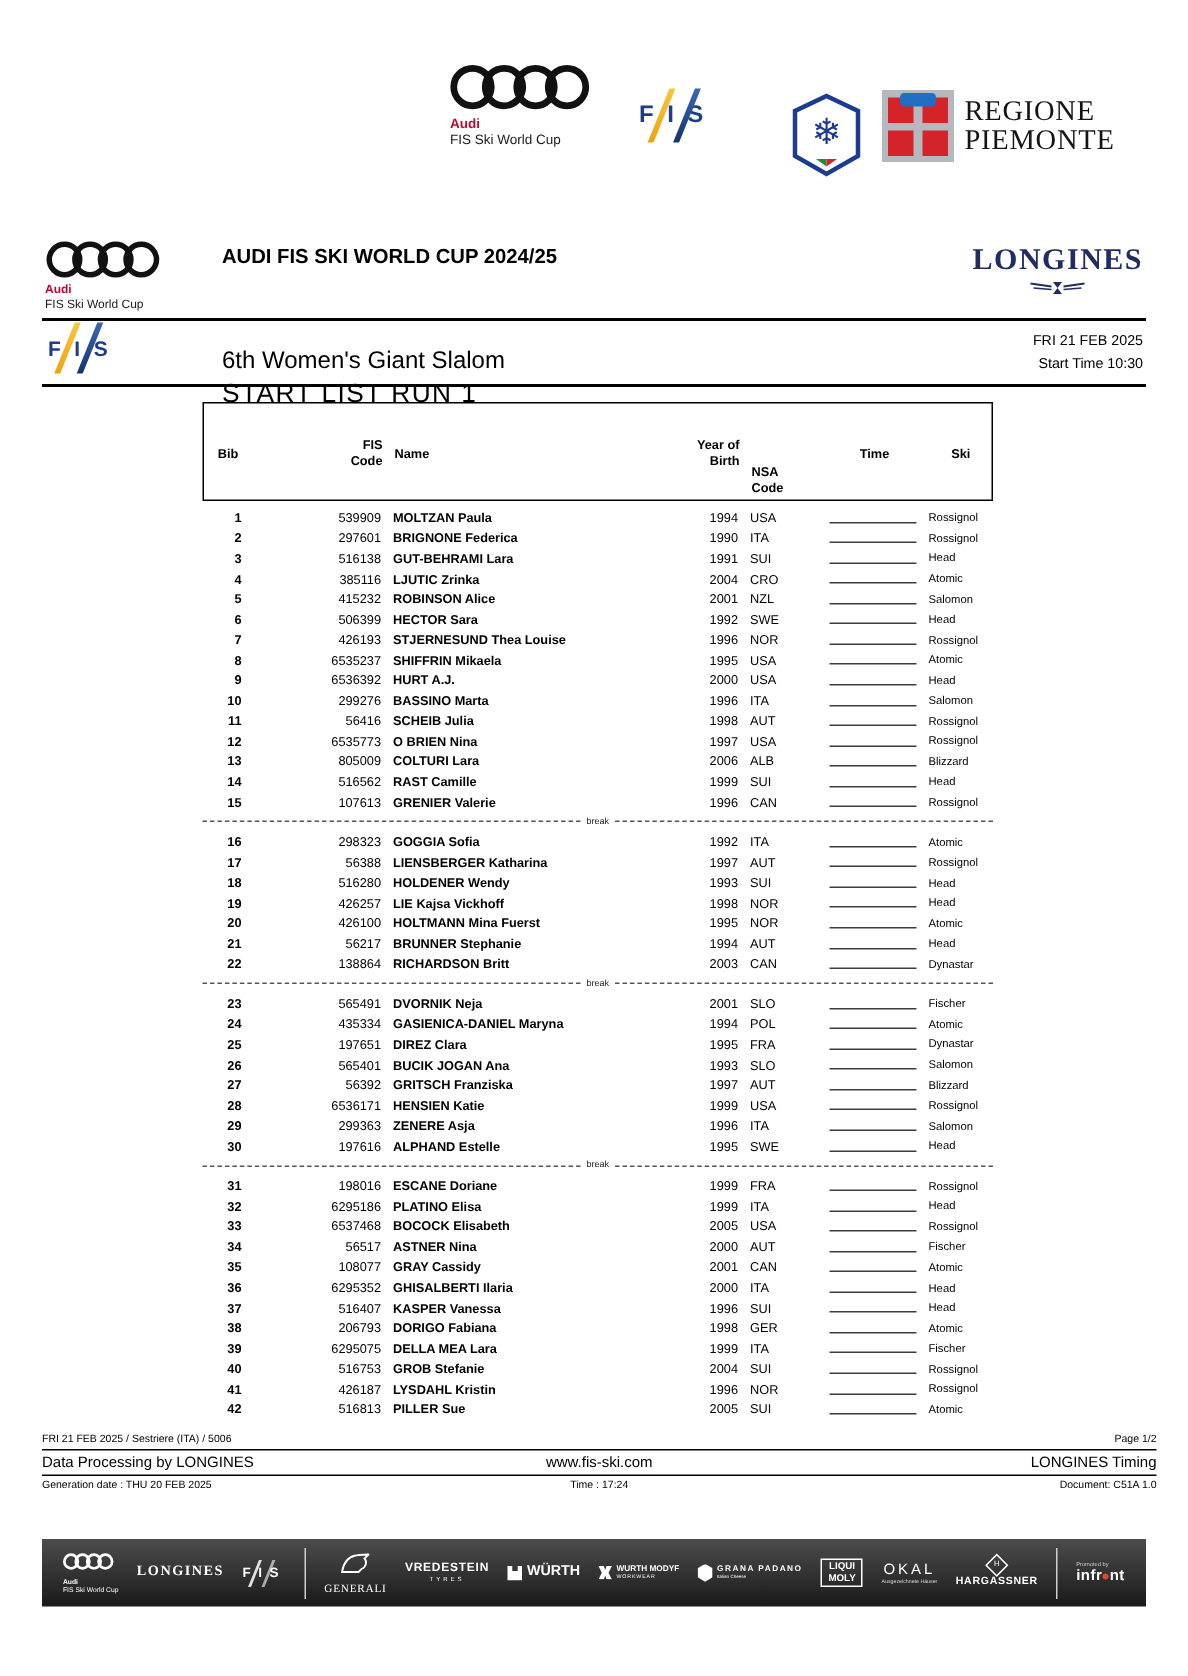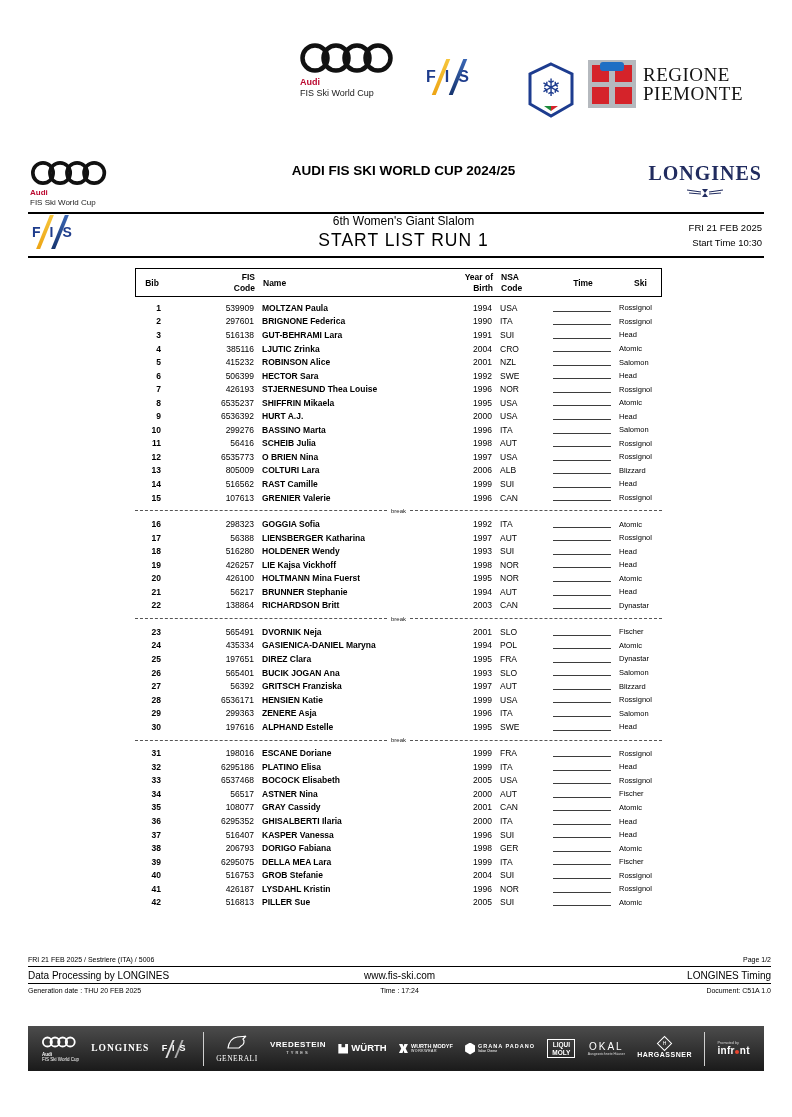--- a/index.html
+++ b/index.html
@@ -36,46 +36,46 @@
   .rp-icon .rs3{left:4px;bottom:4px;} .rp-icon .rs4{right:4px;bottom:4px;}
   .rp-icon .bluebar{position:absolute;left:12px;top:2px;width:24px;height:9px;background:#1f6fc4;border-radius:3px;}
   .rp-text{font-family:"Liberation Serif",serif;font-size:19px;line-height:1.02;color:#141414;letter-spacing:.5px;}
 
   
   .doc-header{position:absolute;left:28px;top:158px;right:28px;}
   .dh-rowA{position:relative;height:54px;}
   .audi-small{position:absolute;left:2px;top:2px;}
   .audi-small .audi-word{font-size:8px;margin-top:2px;}
   .audi-small .audi-sub{font-size:8px;}
-  .dh-center{position:absolute;left:135px;right:120px;text-align:center;}
+  .dh-center{position:absolute;left:120px;right:120px;}
   .comp-title{font-size:13.5px;font-weight:bold;margin-top:5px;}
   .comp-loc{font-size:12.5px;font-weight:bold;margin-top:10px;}
   .longines{position:absolute;right:2px;top:4px;text-align:center;}
   .longines .word{font-family:"Liberation Serif",serif;font-weight:bold;font-size:20px;color:#212c5f;letter-spacing:1px;}
   .hrule{height:2px;background:#000;}
   .hrule.thin{height:1.5px;}
   .dh-rowB{position:relative;height:42px;}
   .fis-doc{position:absolute;left:4px;top:10px;font-size:14px;}
   .fis-doc .sl1{left:11px;} .fis-doc .sl2{left:26px;}
-  .event-name{font-size:12px;margin-top:0;}
+  .event-name{font-size:16px;margin-top:18px;}
   .list-title{font-size:17.5px;letter-spacing:1px;margin-top:2px;}
   .dh-right{position:absolute;right:2px;top:6px;text-align:right;font-size:9.5px;line-height:1.65;}
 
   
   .tablewrap{position:absolute;left:135px;top:268px;width:527px;}
   .summary{font-size:8.5px;font-weight:bold;margin-bottom:3px;padding-left:2px;}
   .summary span{margin-right:6px;}
   .grid{display:grid;grid-template-columns:32px 90px 195px 40px 55px 70px 45px;}
   .thead{border:1.5px solid #000;font-weight:bold;font-size:8.5px;padding:3px 0 2px 0;align-items:center;}
   .thead .two{line-height:1.3;}
   .h-bib{text-align:center;}
   .h-fis{text-align:right;padding-right:3px;}
   .h-name{text-align:left;padding-left:5px;}
   .h-year{text-align:right;}
-  .h-nsa{text-align:left;padding-left:8px;}
+  .h-nsa{text-align:left;padding-left:8px;margin-top:37px;}
   .h-time{text-align:center;}
   .h-ski{text-align:center;}
   .tbody{margin-top:4px;}
   .trow{height:13.55px;align-items:center;font-size:8.5px;}
   .c-bib{font-weight:bold;text-align:right;padding-right:6px;}
   .c-code{text-align:right;padding-right:3px;}
   .c-name{font-weight:bold;padding-left:5px;white-space:nowrap;}
   .c-year{text-align:right;}
   .c-nsa{padding-left:8px;}
   .c-time{align-self:end;}

